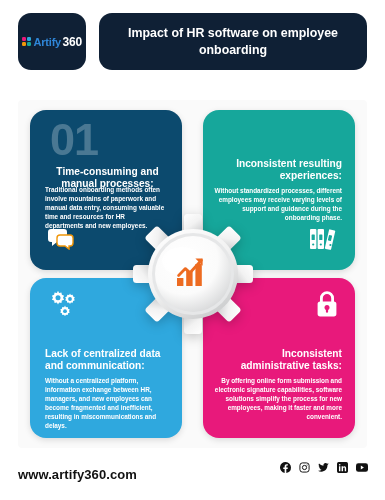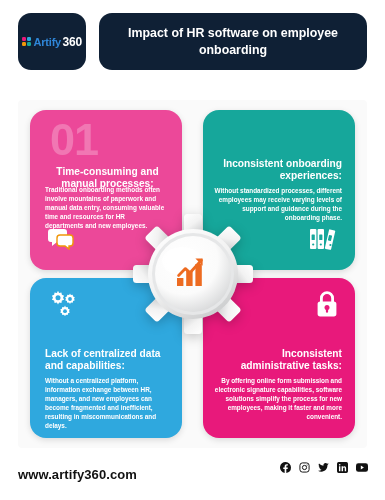--- a/index.html
+++ b/index.html
@@ -145,21 +145,21 @@
     line-height: 1.42;
   }
 
   .card .c-icon {
     position: absolute;
   }
 
   
   .card-01 {
     left: 12px; top: 10px;
-    background: #ec4899;
+    background: #0c4a6e;
     border-radius: 16px 16px 2px 16px;
   }
   .card-01 .num     { left: 20px;  top: 7px; }
   .card-01 .heading { left: 15px;  top: 56px;  width: 125px; text-align: center; }
   .card-01 .body    { left: 15px;  top: 75px;  width: 120px; text-align: left; }
   .card-01 .c-icon  { left: 18px;  top: 118px; }
 
   
   .card-02 {
     left: 185px; top: 10px;
@@ -266,21 +266,21 @@
       <div class="body">Traditional onboarding methods often involve mountains of paperwork and manual data entry, consuming valuable time and resources for HR departments and new employees.</div>
       <div class="c-icon">
         <svg width="26" height="22" viewBox="0 0 26 22">
           <path d="M3 1h13a3 3 0 0 1 3 3v7a3 3 0 0 1-3 3H9l-5 4v-4H3a3 3 0 0 1-3-3V4a3 3 0 0 1 3-3z" fill="#ffffff"></path>
           <path d="M12 7h10a3 3 0 0 1 3 3v5a3 3 0 0 1-3 3h-1v3l-4-3h-5a3 3 0 0 1-3-3v-5a3 3 0 0 1 3-3z" fill="#ffffff" stroke="#f09609" stroke-width="1.4"></path>
         </svg>
       </div>
     </div>
 
     <div class="card card-02">
-      <div class="heading">Inconsistent onboarding experiences:</div>
+      <div class="heading">Inconsistent resulting experiences:</div>
       <div class="body">Without standardized processes, different employees may receive varying levels of support and guidance during the onboarding phase.</div>
       <div class="c-icon">
         <svg width="30" height="24" viewBox="0 0 30 24">
           <g fill="#ffffff">
             <rect x="1" y="3" width="6.4" height="20" rx="1"></rect>
             <rect x="8.6" y="3" width="6.4" height="20" rx="1"></rect>
             <rect x="18" y="3.6" width="6.4" height="20" rx="1" transform="rotate(13 21 13)"></rect>
           </g>
           <g fill="#16a79b">
             <rect x="2.6" y="8.5" width="3.2" height="5.6" rx="0.6"></rect>
@@ -288,21 +288,21 @@
             <rect x="19.4" y="9.2" width="3.2" height="5.6" rx="0.6" transform="rotate(13 21 12)"></rect>
             <circle cx="4.2" cy="18.5" r="1.1"></circle>
             <circle cx="11.8" cy="18.5" r="1.1"></circle>
             <circle cx="21.4" cy="19" r="1.1"></circle>
           </g>
         </svg>
       </div>
     </div>
 
     <div class="card card-04">
-      <div class="heading">Lack of centralized data and capabilities:</div>
+      <div class="heading">Lack of centralized data and communication:</div>
       <div class="body">Without a centralized platform, information exchange between HR, managers, and new employees can become fragmented and inefficient, resulting in miscommunications and delays.</div>
       <div class="c-icon">
         <svg width="30" height="26" viewBox="0 0 30 26">
           <g fill="#ffffff">
             <path d="M10 0.8l1.1 2.1 2.3-.4.5 2.3 2.2.9-1.1 2 1.1 2-2.2.9-.5 2.3-2.3-.4L10 14.6l-1.1-2.1-2.3.4-.5-2.3-2.2-.9 1.1-2-1.1-2 2.2-.9.5-2.3 2.3.4z"></path>
             <circle cx="10" cy="7.7" r="2.5" fill="#2fa8de"></circle>
             <path d="M22 3.4l.9 1.6 1.8-.3.4 1.8 1.7.7-.8 1.6.8 1.5-1.7.7-.4 1.8-1.8-.3-.9 1.6-.9-1.6-1.8.3-.4-1.8-1.7-.7.8-1.5-.8-1.6 1.7-.7.4-1.8 1.8.3z"></path>
             <circle cx="22" cy="9" r="1.9" fill="#2fa8de"></circle>
             <path d="M17 15.6l.9 1.6 1.8-.3.4 1.8 1.7.7-.8 1.6.8 1.5-1.7.7-.4 1.8-1.8-.3-.9 1.6-.9-1.6-1.8.3-.4-1.8-1.7-.7.8-1.5-.8-1.6 1.7-.7.4-1.8 1.8.3z"></path>
             <circle cx="17" cy="21.2" r="1.9" fill="#2fa8de"></circle>

